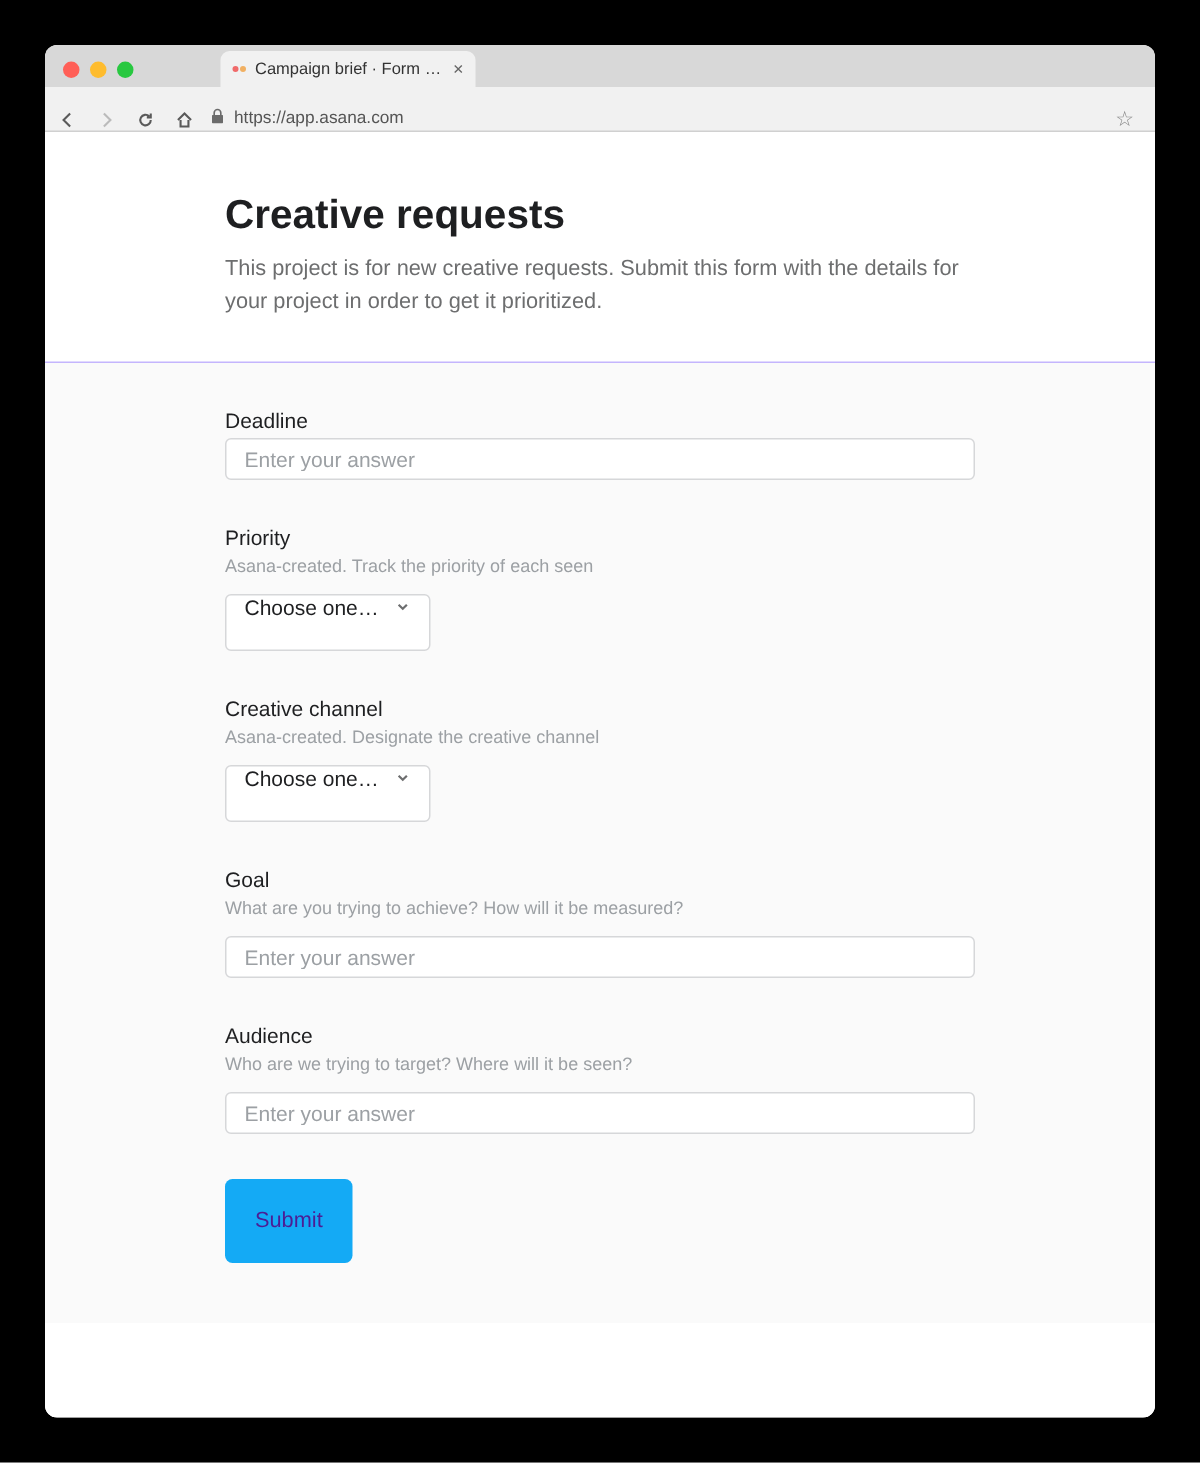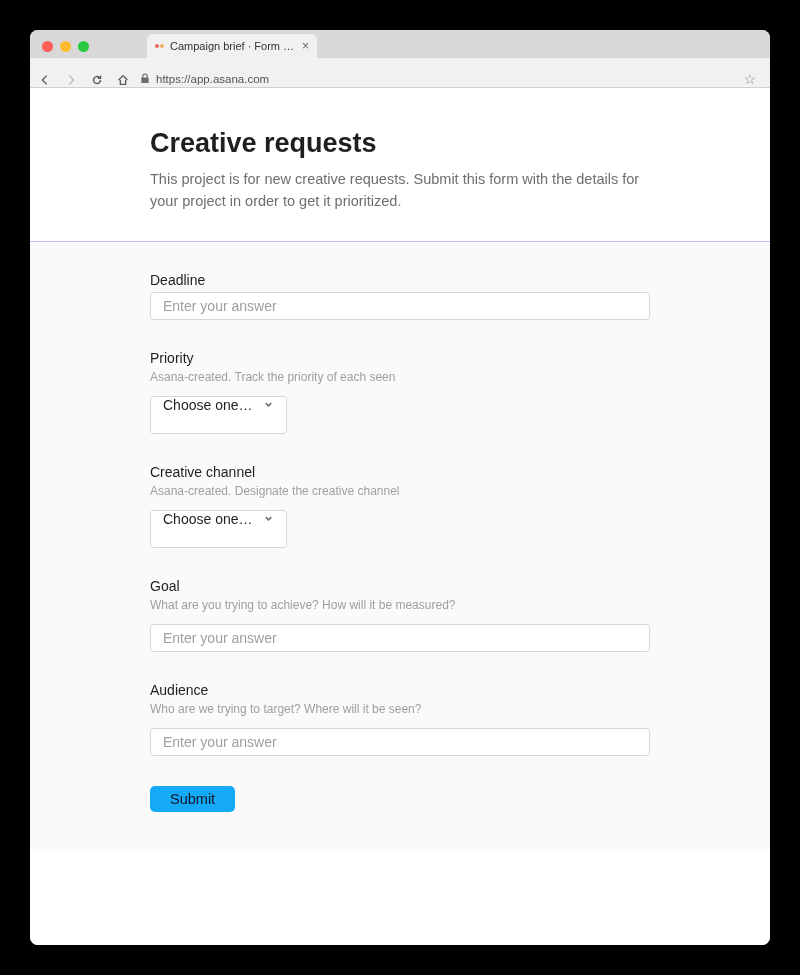--- a/index.html
+++ b/index.html
@@ -153,24 +153,24 @@
     display:inline-flex;
     padding: 0 12px;
     gap: 10px;
     font-size: 14px;
     color:#1e1f21;
     cursor:pointer;
   }
   .select-btn .chev { color:#6d6e6f; }
   .submit-btn {
     background:#14aaf5;
-    color:#0f172a;
+    color:#4c1d95;
     border:none;
     border-radius:5px;
-    height:26px;
+    height:56px;
     padding: 0 20px;
     font-size: 14.5px;
     font-weight:500;
     cursor:pointer;
   }
 </style>
 </head>
 <body>
 
 <div class="window">

